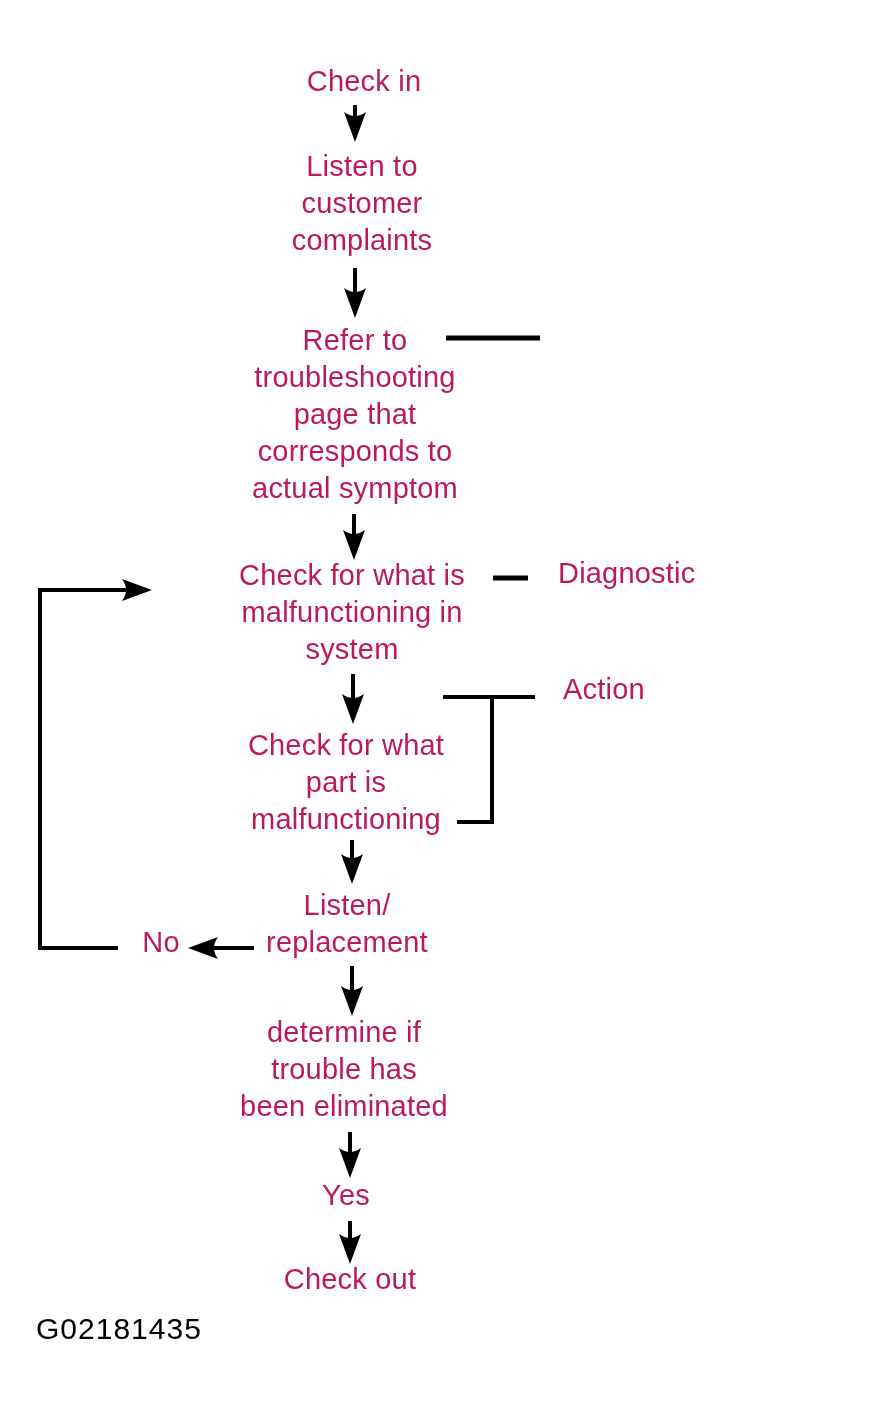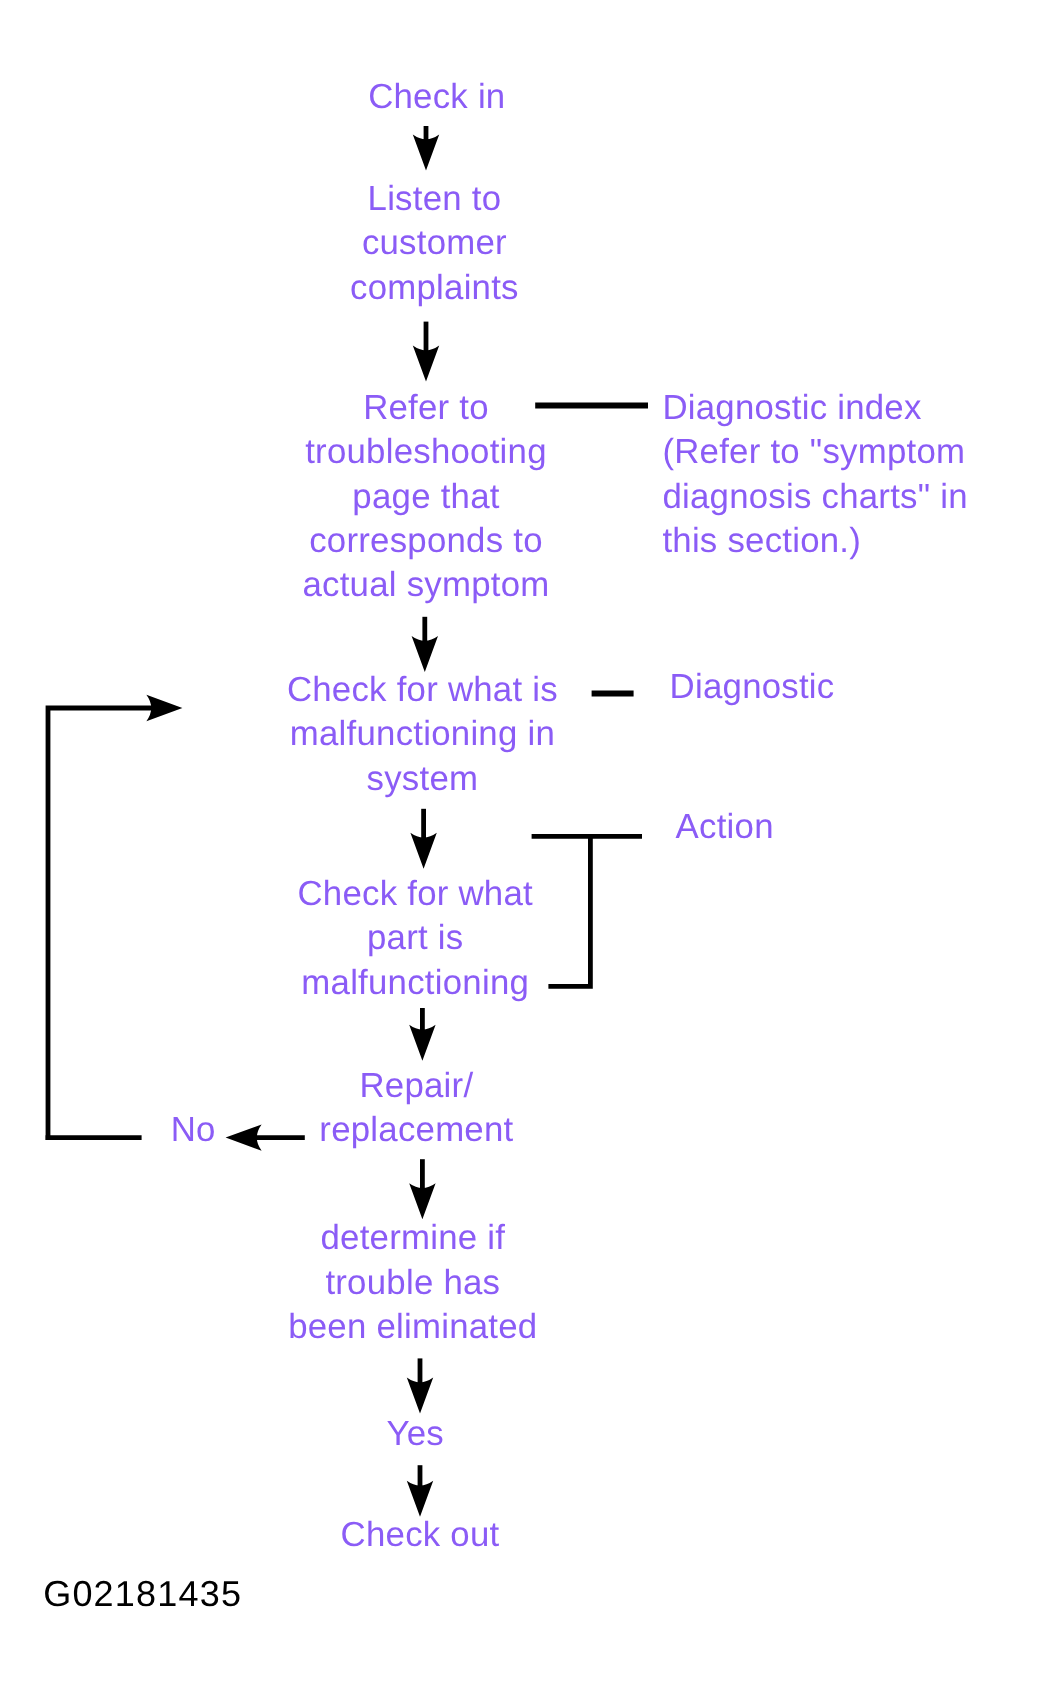--- a/index.html
+++ b/index.html
@@ -21,21 +21,21 @@
     left: 0;
     top: 0;
     width: 887px;
     height: 1416px;
     display: block;
   }
   .node {
     position: absolute;
     font-size: 29px;
     line-height: 37px;
-    color: #8b5cf6;
+    color: #be185d;
     white-space: pre-line;
     text-align: center;
     letter-spacing: 0.2px;
   }
   .node.left-align {
     text-align: left;
   }
   .figure-id {
     position: absolute;
     font-size: 30px;
@@ -131,38 +131,34 @@
   <div class="node" style="left:212px; top:148px; width:300px;">Listen to
 customer
 complaints</div>
 
   <div class="node" style="left:205px; top:322px; width:300px;">Refer to
 troubleshooting
 page that
 corresponds to
 actual symptom</div>
 
-  <div class="node left-align" style="left:552px; top:322px; width:320px;">Diagnostic index
-(Refer to "symptom
-diagnosis charts" in
-this section.)</div>
 
   <div class="node" style="left:202px; top:557px; width:300px;">Check for what is
 malfunctioning in
 system</div>
 
   <div class="node left-align" style="left:558px; top:555px; width:200px;">Diagnostic</div>
 
   <div class="node left-align" style="left:528px; top:671px; width:150px;margin-left:35px;">Action</div>
 
   <div class="node" style="left:196px; top:727px; width:300px;">Check for what
 part is
 malfunctioning</div>
 
-  <div class="node" style="left:197px; top:887px; width:300px;">Repair/
+  <div class="node" style="left:197px; top:887px; width:300px;">Listen/
 replacement</div>
 
   <div class="node" style="left:111px; top:924px; width:100px;">No</div>
 
   <div class="node" style="left:194px; top:1014px; width:300px;">determine if
 trouble has
 been eliminated</div>
 
   <div class="node" style="left:296px; top:1177px; width:100px;">Yes</div>
 

